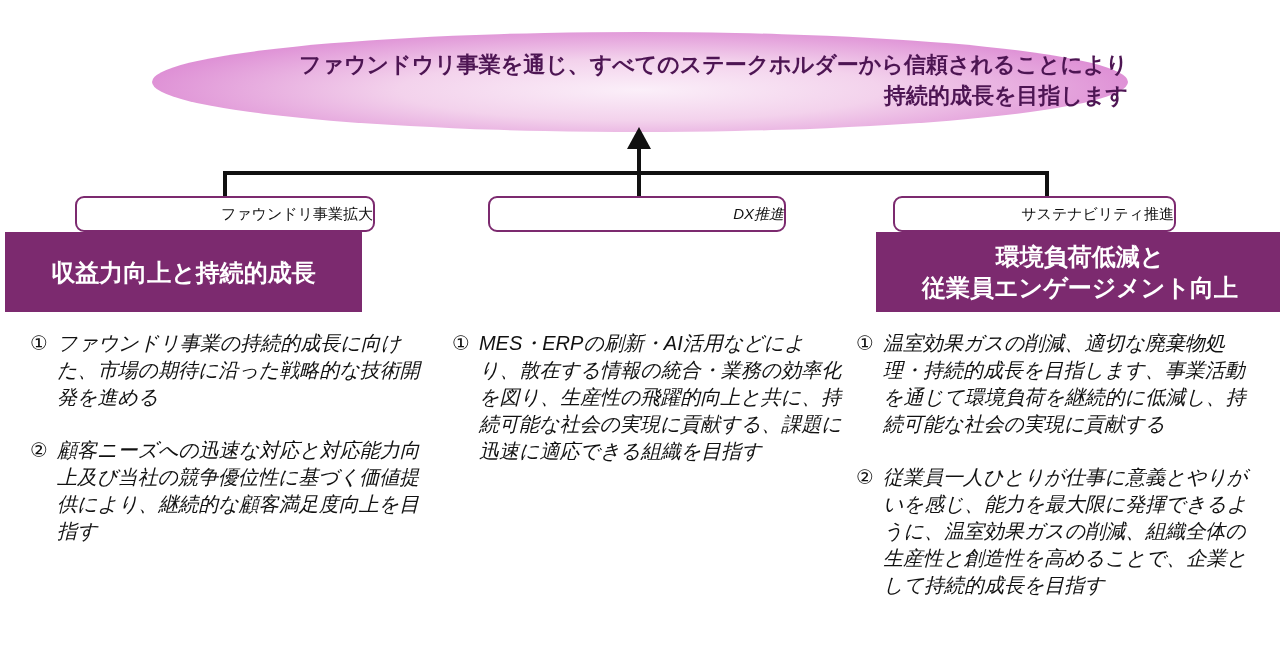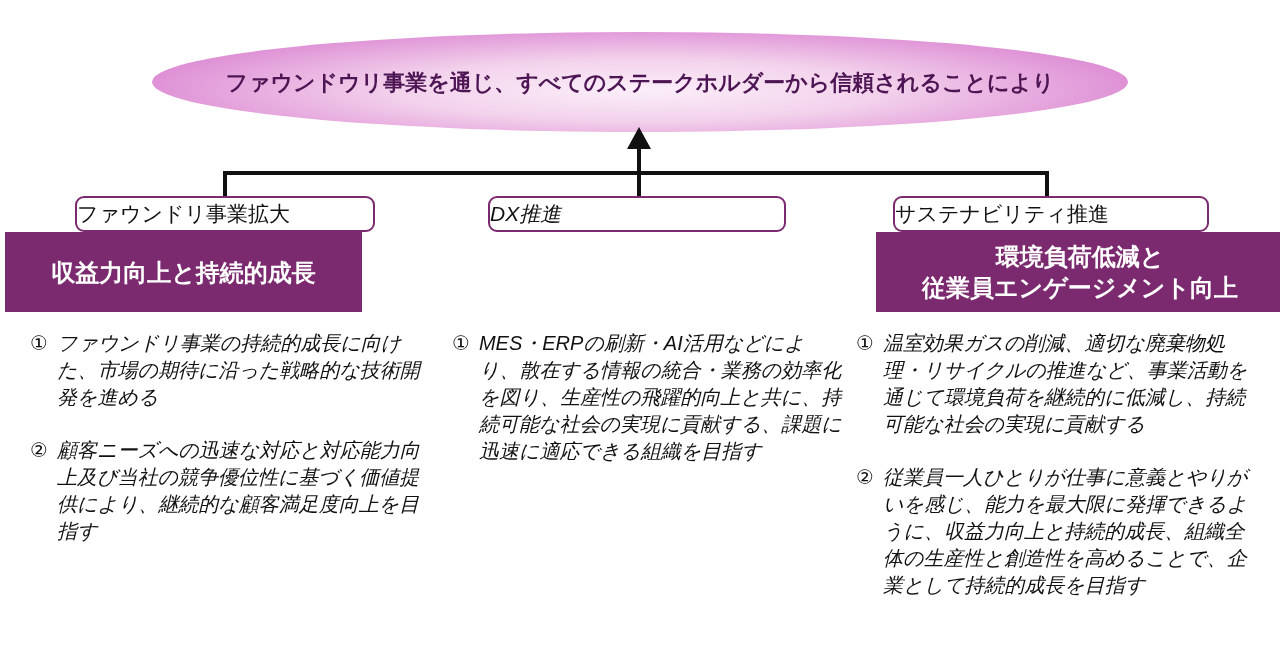--- a/index.html
+++ b/index.html
@@ -11,21 +11,21 @@
   .canvas{position:absolute;inset:0;}
 
   
   .ellipse{
     position:absolute;left:152px;top:32px;width:976px;height:100px;
     border-radius:50%;
     background:radial-gradient(55% 68% at 50% 58%,
       var(--ellipse_center,#FBEFF9) 0%,
       var(--ellipse_mid,#F3D2EC) 45%,
       var(--ellipse_edge,#DB86D2) 100%);
-    display:flex;flex-direction:column;align-items:center;justify-content:center;
+    display:flex;flex-direction:column;align-items:flex-end;justify-content:center;font-family:Liberation Mono, monospace;
   }
   .vision-line{
     color:var(--ellipse_text,#4D1553);
     font-weight:bold;font-size:22px;line-height:31px;white-space:nowrap;
   }
 
   
   .cline{position:absolute;background:var(--connector,#111);}
   .hbar{left:223px;top:171px;width:826px;height:4px;}
   .stub-left{left:223px;top:173px;width:4px;height:24px;}
@@ -34,26 +34,26 @@
   .arrowhead{
     position:absolute;left:627px;top:127px;width:0;height:0;
     border-left:12px solid transparent;border-right:12px solid transparent;
     border-bottom:22px solid var(--connector,#111);
   }
 
   
   .tag{
     position:absolute;top:196px;height:36px;box-sizing:border-box;
     background:#fff;border:2px solid var(--tag_border,#7C2A6F);border-radius:9px;
-    display:flex;align-items:center;justify-content:flex-start;
-    font-size:21px;color:var(--tag_text,#111);z-index:3;
+    display:flex;align-items:center;justify-content:flex-end;
+    font-size:15px;color:var(--tag_text,#111);z-index:3;
   }
   .tag1{left:75px;width:300px;}
   .tag2{left:488px;width:298px;font-style:italic;}
-  .tag3{left:893px;width:316px;}
+  .tag3{left:893px;width:283px;}
 
   
   .panel{
     position:absolute;top:232px;height:80px;background:var(--panel,#7C2A6F);
     display:flex;align-items:center;justify-content:center;z-index:2;
   }
   .panel1{left:5px;width:357px;}
   .panel2{left:438px;width:400px;}
   .panel3{left:876px;width:408px;}
   .panel-text{
@@ -70,20 +70,21 @@
   .marker{flex:0 0 auto;font-size:20px;line-height:27px;}
   .itext{flex:1;font-size:20px;line-height:27px;font-style:italic;}
 </style>
 </head>
 <body>
 
 <div class="canvas">
 
   <div class="ellipse">
     <div class="vision-line">ファウンドウリ事業を通じ、すべてのステークホルダーから信頼されることにより</div>
+    <div class="vision-line">持続的成長を目指します</div>
   </div>
 
   <div class="arrowhead"></div>
   <div class="cline shaft"></div>
   <div class="cline hbar"></div>
   <div class="cline stub-left"></div>
   <div class="cline stub-right"></div>
 
   <div class="tag tag1">
     <span>ファウンドリ事業拡大</span>
@@ -115,21 +116,21 @@
   <div class="tag tag3">
     <span>サステナビリティ推進</span>
   </div>
   <div class="panel panel3">
     <div class="panel-text">環境負荷低減と
 従業員エンゲージメント向上</div>
   </div>
   <div class="body body3">
     <div class="item">
       <span class="marker">①</span>
-      <span class="itext">温室効果ガスの削減、適切な廃棄物処理・リサイクルの推進など、事業活動を通じて環境負荷を継続的に低減し、持続可能な社会の実現に貢献する</span>
+      <span class="itext">温室効果ガスの削減、適切な廃棄物処理・持続的成長を目指します、事業活動を通じて環境負荷を継続的に低減し、持続可能な社会の実現に貢献する</span>
     </div>
     <div class="item">
       <span class="marker">②</span>
-      <span class="itext">従業員一人ひとりが仕事に意義とやりがいを感じ、能力を最大限に発揮できるように、収益力向上と持続的成長、組織全体の生産性と創造性を高めることで、企業として持続的成長を目指す</span>
+      <span class="itext">従業員一人ひとりが仕事に意義とやりがいを感じ、能力を最大限に発揮できるように、温室効果ガスの削減、組織全体の生産性と創造性を高めることで、企業として持続的成長を目指す</span>
     </div>
   </div>
 
 </div>
 
 </body></html>

